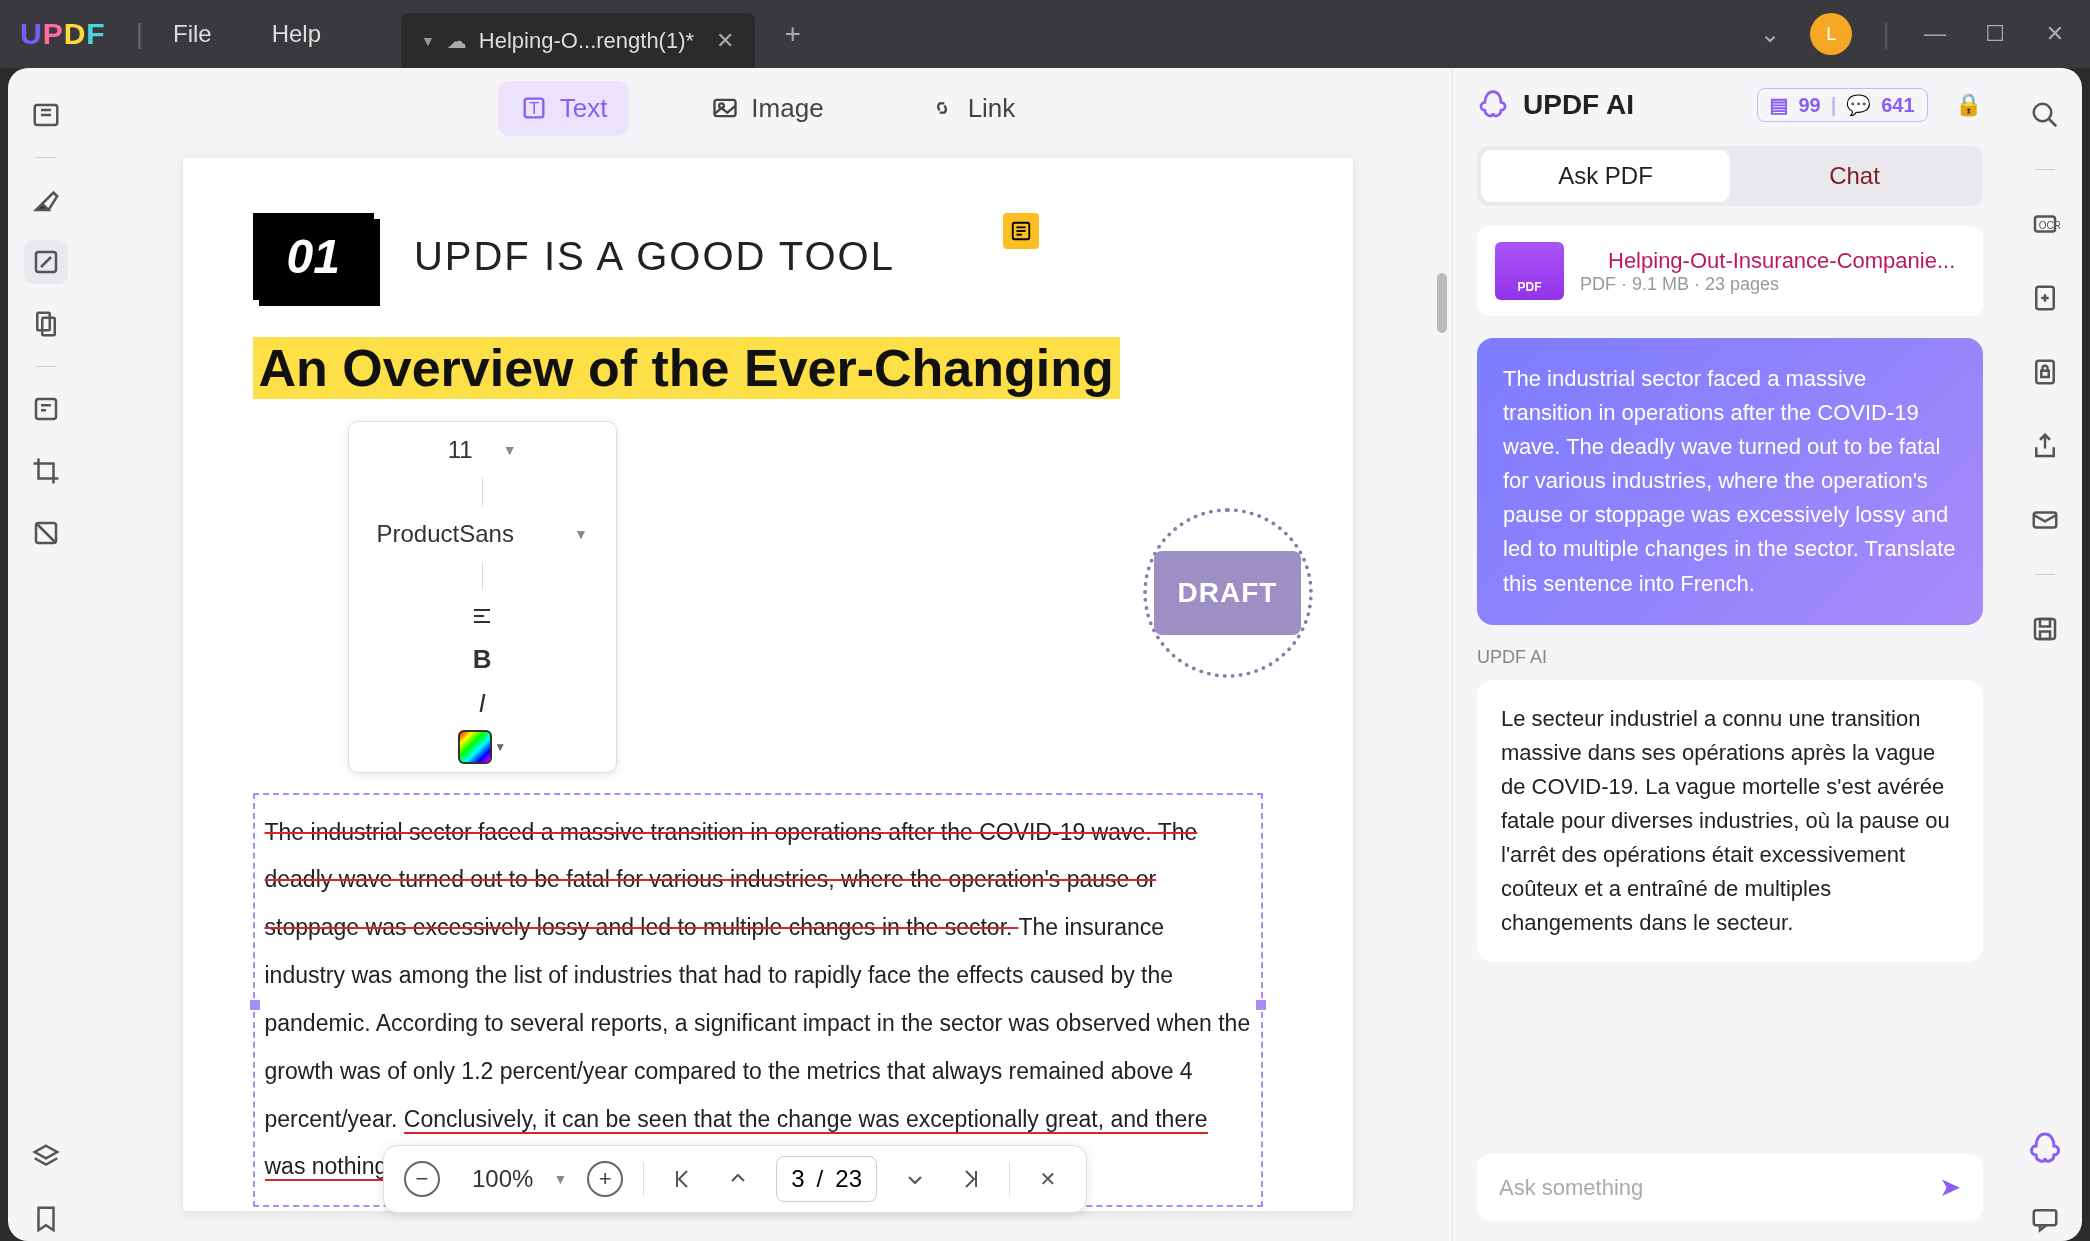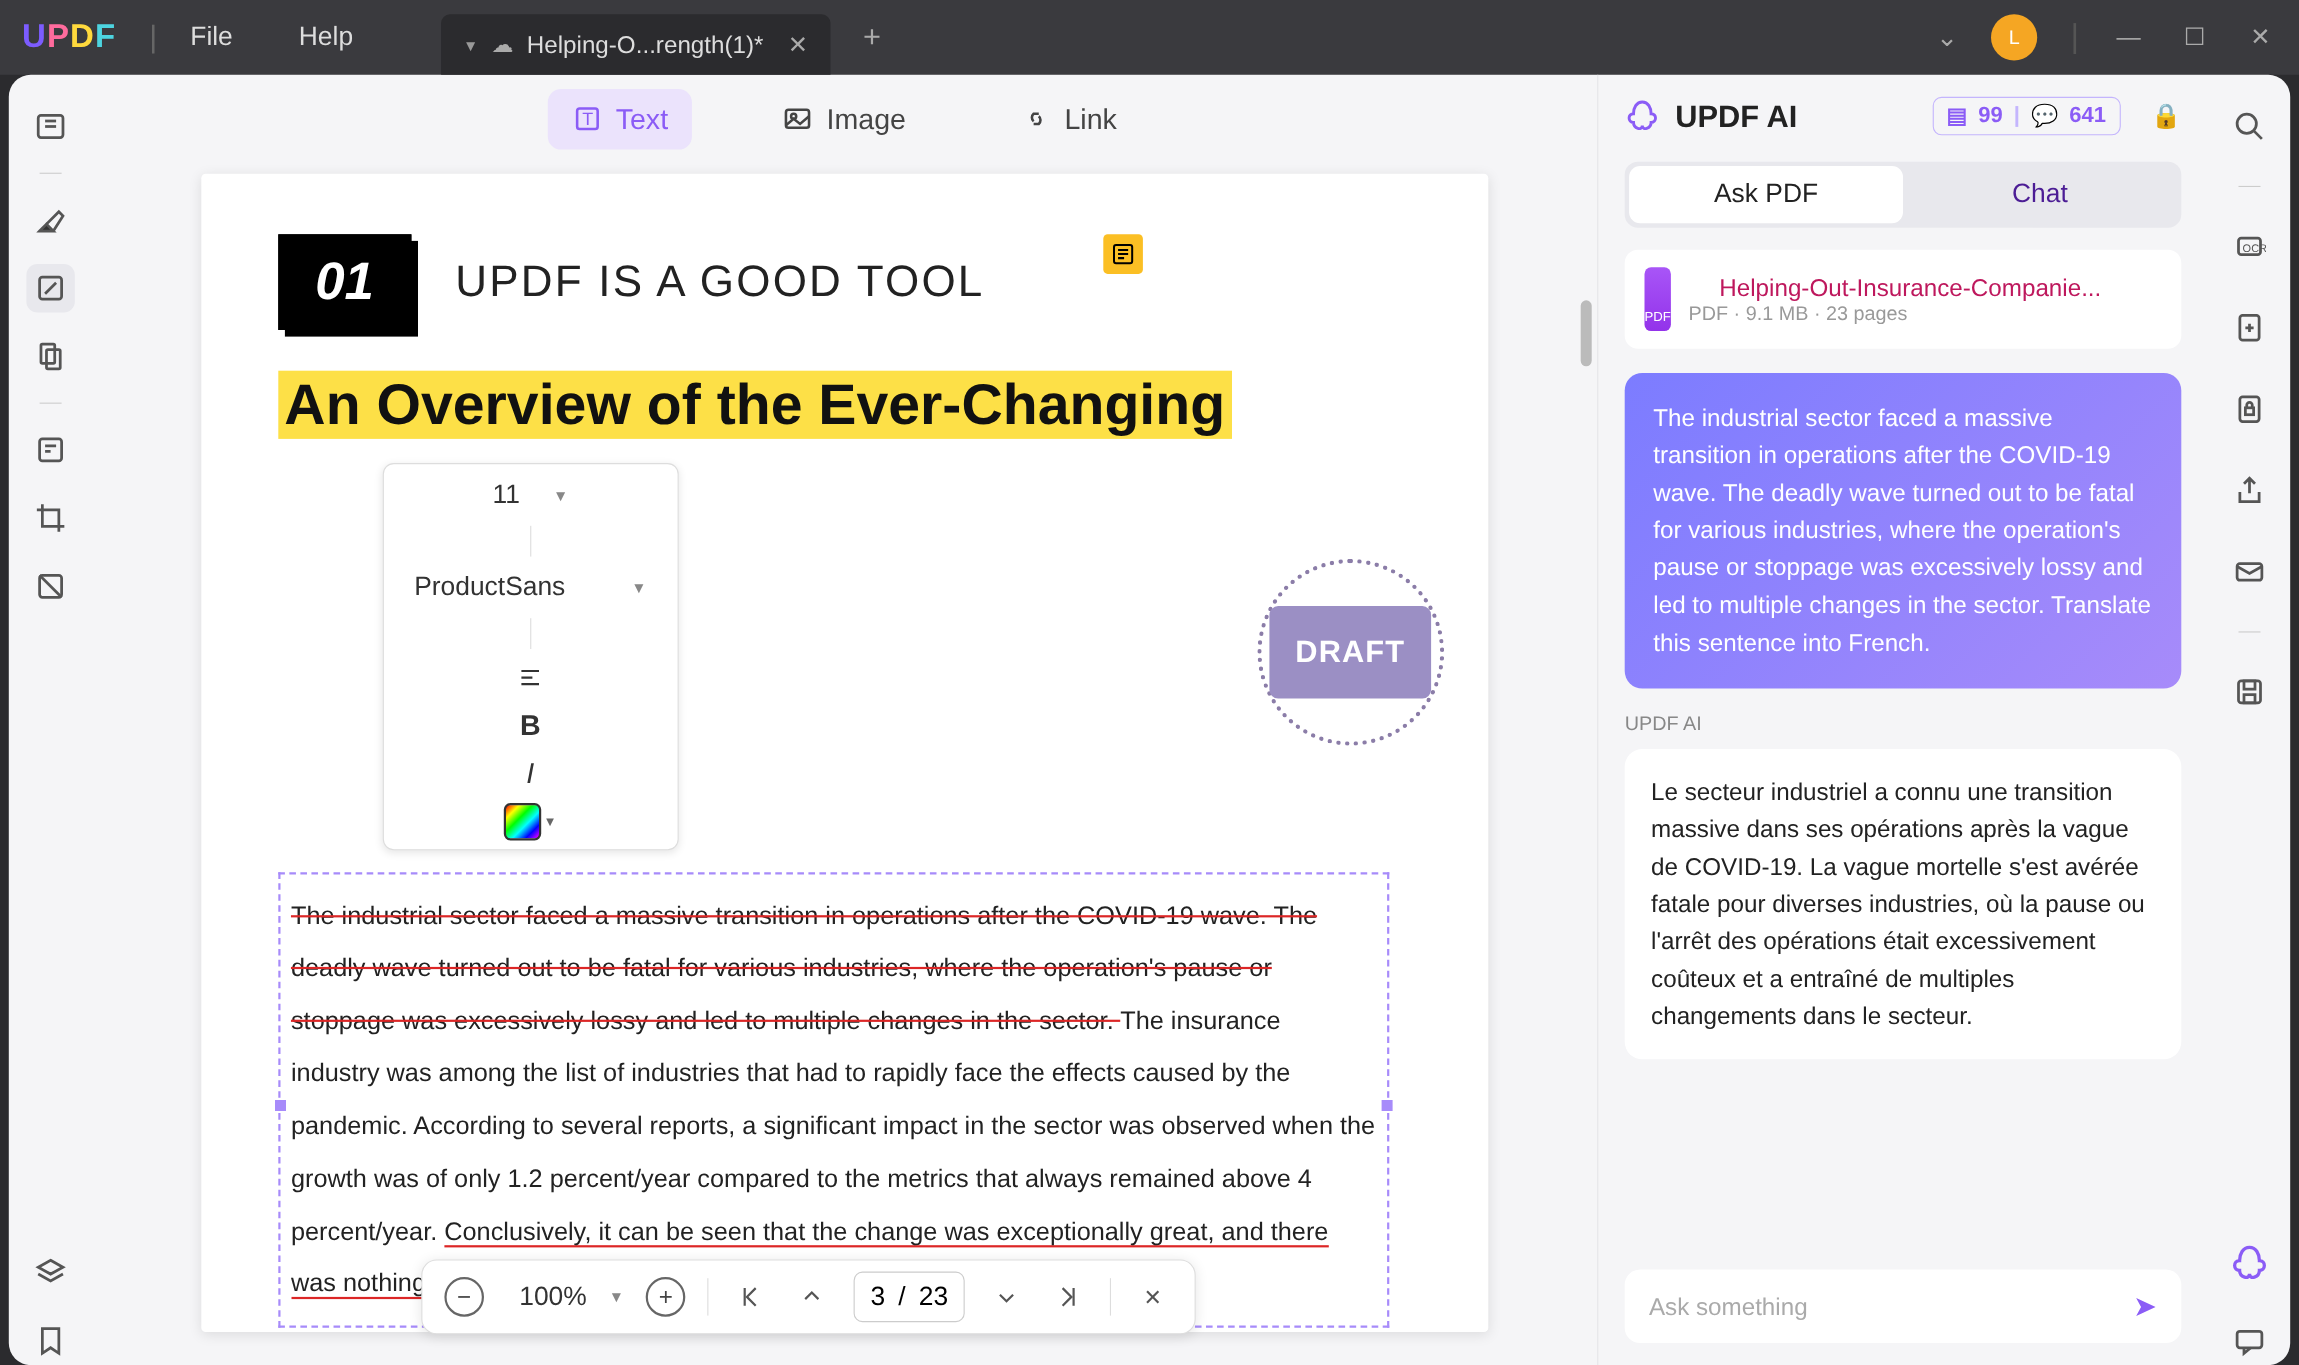--- a/index.html
+++ b/index.html
@@ -94,25 +94,25 @@
 
 
 .ai-panel { width: 555px; padding: 20px 24px; border-left: 1px solid #e5e5e8; display: flex; flex-direction: column; }
 .ai-header { display: flex; align-items: center; gap: 14px; }
 .ai-logo { width: 32px; height: 32px; }
 .ai-title { font-size: 28px; font-weight: 700; color: #222; }
 .ai-counts { margin-left: auto; border: 1px solid #c4b5fd; border-radius: 8px; padding: 4px 12px; color: #8b5cf6; font-size: 20px; font-weight: 700; display: flex; gap: 10px; align-items: center; }
 .ai-lock { color: #aaa; font-size: 22px; margin-left: 14px; }
 
 .ai-tabs { display: flex; background: #e8e8ed; border-radius: 12px; padding: 4px; margin-top: 24px; }
-.ai-tab { flex: 1; text-align: center; padding: 12px; border-radius: 10px; font-size: 24px; cursor: pointer; color: #4c1d95; }
+.ai-tab { flex: 1; text-align: center; padding: 12px; border-radius: 10px; font-size: 24px; cursor: pointer; color: #7f1d1d; }
 .ai-tab.active { background: #fff; color: #222; }
 
 .ai-file { background: #fff; border-radius: 12px; padding: 16px 18px; margin-top: 20px; display: flex; gap: 16px; align-items: center; }
-.ai-file-icon { width: 24px; height: 58px; background: linear-gradient(#a855f7, #9333ea); border-radius: 6px; display: flex; align-items: flex-end; justify-content: center; color: #fff; font-size: 12px; font-weight: 400; padding-bottom: 6px; }
+.ai-file-icon { width: 69px; height: 58px; background: linear-gradient(#a855f7, #9333ea); border-radius: 6px; display: flex; align-items: flex-end; justify-content: center; color: #fff; font-size: 12px; font-weight: 700; padding-bottom: 6px; }
 .ai-file-name { font-size: 22px; color: #be185d; white-space: nowrap; overflow: hidden; text-overflow: ellipsis; margin-left: 28px; }
 .ai-file-meta { font-size: 18px; color: #999; }
 
 .ai-user-msg { background: linear-gradient(135deg, #7c7cff, #a78bfa); color: #fff; border-radius: 16px; padding: 24px 26px; margin-top: 22px; font-size: 22px; line-height: 1.55; }
 .ai-label { font-size: 18px; color: #888; margin-top: 22px; }
 .ai-resp { background: #fff; border-radius: 16px; padding: 22px 24px; margin-top: 12px; font-size: 22px; line-height: 1.55; color: #222; }
 
 .ai-input { background: #fff; border-radius: 14px; padding: 18px 22px; margin-top: auto; display: flex; align-items: center; }
 .ai-input-text { color: #aaa; font-size: 22px; flex: 1; }
 .ai-send { color: #8b5cf6; font-size: 26px; cursor: pointer; }

